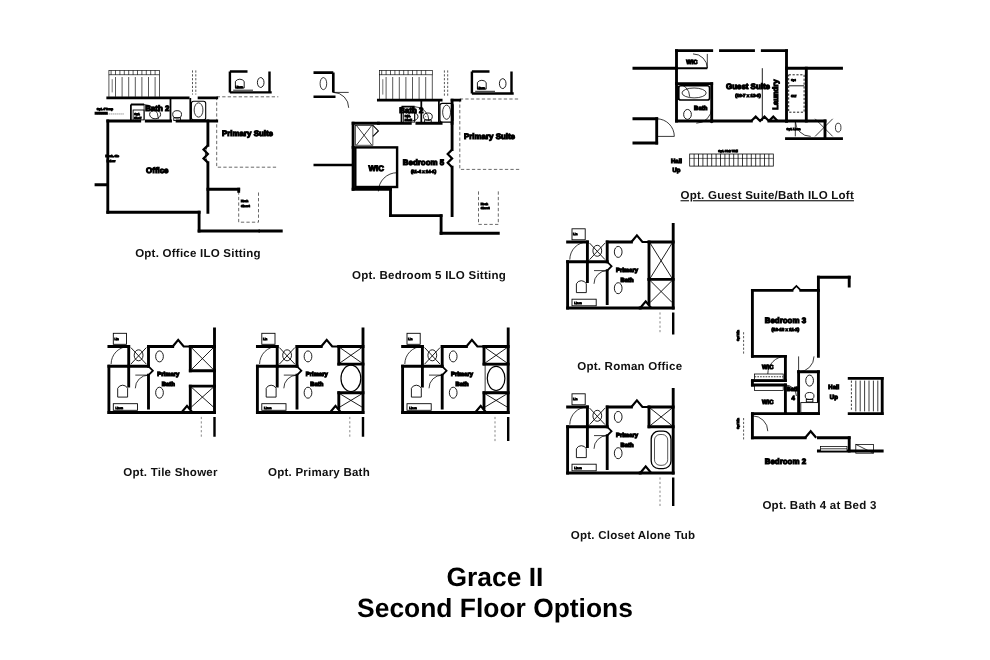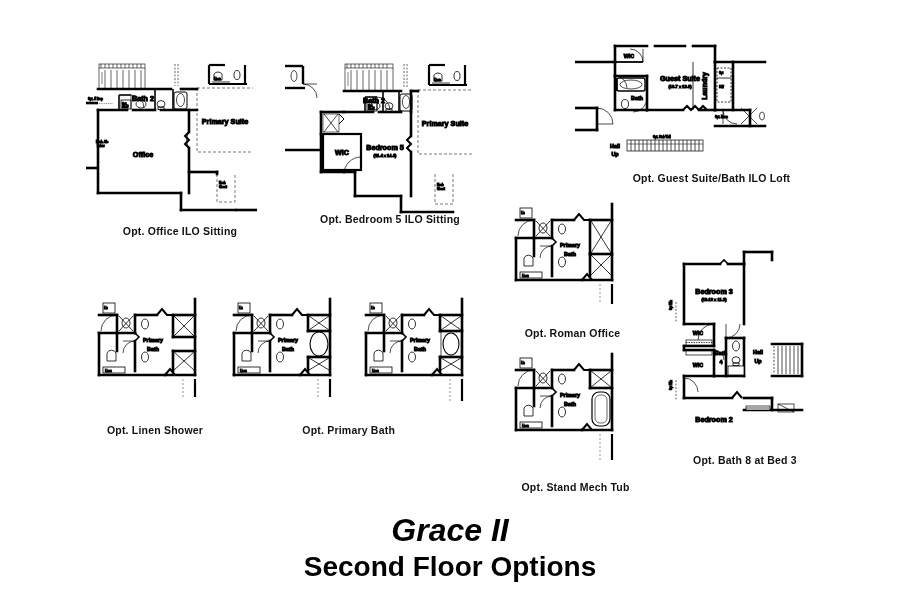--- a/index.html
+++ b/index.html
@@ -38,22 +38,22 @@
   .sheet-title {
     position: absolute;
     left: 0;
     width: 900px;
     text-align: center;
     font-family: "Liberation Sans", sans-serif;
     font-weight: bold;
     color: #000000;
     line-height: 1.18;
   }
-  .sheet-title .line1 { font-size: 32px; display: block; font-style: italic; }
-  .sheet-title .line2 { font-size: 28px; display: block; }
+  .sheet-title .line1 { font-size: 24px; display: block; }
+  .sheet-title .line2 { font-size: 24px; display: block; }
 
   
   svg text {
     font-family: "Liberation Sans", sans-serif;
     fill: #000000;
   }
   .rm { font-size: 7.2px; font-weight: bold; }
   .rm-sm { font-size: 5.4px; font-weight: bold; }
   .rm-xs { font-size: 4px; font-weight: bold; }
   .rm-tiny { font-size: 2.6px; font-weight: bold; }
@@ -329,21 +329,21 @@
         </g>
 
         <text class="rm" x="91" y="41" text-anchor="middle">Bath 2</text>
         <text class="rm" x="59" y="93" text-anchor="middle">WIC</text>
         <text class="rm" x="102" y="88" text-anchor="middle">Bedroom 5</text>
         <text class="rm-xs" x="102" y="95" text-anchor="middle">(11-4 x 14-1)</text>
         <text class="rm" x="162" y="64" text-anchor="middle">Primary Suite</text>
       </g>
     </svg>
   </div>
-  <div class="caption" style="left:270px; top:213px; width:240px;">Opt. Bedroom 5 ILO Sitting</div>
+  <div class="caption" style="left:270px; top:245px; width:240px;">Opt. Bedroom 5 ILO Sitting</div>
 
   <div class="plan" style="left:575px; top:38px;text-align:center;">
     <svg width="195" height="135" viewBox="0 0 195 135">
       <g stroke="#000" fill="none">
 
         <g stroke="#000" stroke-width="2.6" stroke-linecap="square">
           <line x1="40" y1="8" x2="72" y2="8"></line>
           <line x1="80" y1="8" x2="110" y2="8"></line>
           <line x1="118" y1="8" x2="140" y2="8"></line>
           <line x1="40" y1="8" x2="40" y2="24"></line>
@@ -446,21 +446,21 @@
         <text class="rm-sm" x="54" y="20" text-anchor="middle">WIC</text>
         <text class="rm" x="105" y="43" text-anchor="middle">Guest Suite</text>
         <text class="rm-xs" x="105" y="50" text-anchor="middle">(10-7 x 13-6)</text>
         <text class="rm-sm" x="62" y="62" text-anchor="middle">Bath</text>
         <text class="vertical-label" x="132" y="48" text-anchor="middle" transform="rotate(-90 132 48)">Laundry</text>
         <text class="rm-sm" x="40" y="110" text-anchor="middle">Hall</text>
         <text class="rm-sm" x="40" y="118" text-anchor="middle">Up</text>
       </g>
     </svg>
   </div>
-  <div class="caption" style="left:579px; top:172px; width:265px;">Opt. Guest Suite/Bath ILO Loft</div>
+  <div class="caption" style="left:565px; top:172px; width:265px;text-decoration:underline;">Opt. Guest Suite/Bath ILO Loft</div>
 
   <div class="plan" style="left:95px; top:293px;">
     <svg width="120" height="110" viewBox="0 0 120 110">
       <g stroke="#000" fill="none">
         <g stroke="#000" stroke-width="2.6" stroke-linecap="square">
           <line x1="4" y1="22" x2="22" y2="22"></line>
           <line x1="40" y1="22" x2="62" y2="22"></line>
           <line x1="78" y1="22" x2="100" y2="22"></line>
           <line x1="100" y1="6" x2="100" y2="82"></line>
           <line x1="22" y1="22" x2="22" y2="40"></line>
@@ -514,21 +514,21 @@
           <path d="M62 22 l5 -6 l5 6 l6 0" fill="none"></path>
           <path d="M70 82 l5 -6 l5 6" fill="none"></path>
           <path d="M40 40 l4 4 l-4 4" fill="none" stroke-width="1.6"></path>
         </g>
 
         <text class="rm-sm" x="58" y="49" text-anchor="middle">Primary</text>
         <text class="rm-sm" x="58" y="58" text-anchor="middle">Bath</text>
       </g>
     </svg>
   </div>
-  <div class="caption" style="left:50px; top:424px; width:210px;">Opt. Linen Shower</div>
+  <div class="caption" style="left:50px; top:424px; width:210px;">Opt. Tile Shower</div>
 
   <div class="plan" style="left:230px; top:293px;">
     <svg width="120" height="110" viewBox="0 0 120 110">
       <g stroke="#000" fill="none">
         <g stroke="#000" stroke-width="2.6" stroke-linecap="square">
           <line x1="4" y1="22" x2="22" y2="22"></line>
           <line x1="40" y1="22" x2="62" y2="22"></line>
           <line x1="78" y1="22" x2="100" y2="22"></line>
           <line x1="100" y1="6" x2="100" y2="82"></line>
           <line x1="22" y1="22" x2="22" y2="40"></line>
@@ -582,21 +582,21 @@
         <g stroke="#000" stroke-width="2">
           <path d="M62 22 l5 -6 l5 6 l6 0" fill="none"></path>
           <path d="M70 82 l5 -6 l5 6" fill="none"></path>
           <path d="M40 40 l4 4 l-4 4" fill="none" stroke-width="1.6"></path>
         </g>
         <text class="rm-sm" x="58" y="49" text-anchor="middle">Primary</text>
         <text class="rm-sm" x="58" y="58" text-anchor="middle">Bath</text>
       </g>
     </svg>
   </div>
-  <div class="caption" style="left:185px; top:424px; width:210px;text-align:right;">Opt. Primary Bath</div>
+  <div class="caption" style="left:185px; top:424px; width:210px;">Opt. Primary Bath</div>
 
   <div class="plan" style="left:362px; top:293px;">
     <svg width="120" height="115" viewBox="0 0 120 115">
       <g stroke="#000" fill="none">
         <g stroke="#000" stroke-width="2.6" stroke-linecap="square">
           <line x1="4" y1="22" x2="22" y2="22"></line>
           <line x1="40" y1="22" x2="62" y2="22"></line>
           <line x1="78" y1="22" x2="100" y2="22"></line>
           <line x1="100" y1="6" x2="100" y2="82"></line>
           <line x1="22" y1="22" x2="22" y2="40"></line>
@@ -774,21 +774,21 @@
         <g stroke="#000" stroke-width="2">
           <path d="M62 22 l5 -6 l5 6 l6 0" fill="none"></path>
           <path d="M70 82 l5 -6 l5 6" fill="none"></path>
           <path d="M40 40 l4 4 l-4 4" fill="none" stroke-width="1.6"></path>
         </g>
         <text class="rm-sm" x="58" y="49" text-anchor="middle">Primary</text>
         <text class="rm-sm" x="58" y="58" text-anchor="middle">Bath</text>
       </g>
     </svg>
   </div>
-  <div class="caption" style="left:468px; top:481px; width:215px;">Opt. Stand Mech Tub</div>
+  <div class="caption" style="left:468px; top:481px; width:215px;">Opt. Closet Alone Tub</div>
 
   <div class="plan" style="left:662px; top:250px;">
     <svg width="175" height="190" viewBox="0 0 175 190">
       <g stroke="#000" fill="none">
         <g stroke="#000" stroke-width="2.6" stroke-linecap="square">
 
           <line x1="82" y1="2" x2="110" y2="2"></line>
           <line x1="82" y1="2" x2="82" y2="14"></line>
           <line x1="22" y1="14" x2="58" y2="14"></line>
           <line x1="66" y1="14" x2="82" y2="14"></line>
@@ -878,20 +878,20 @@
         <text class="rm-sm" x="36" y="85" text-anchor="middle">WIC</text>
         <text class="rm-sm" x="36" y="117" text-anchor="middle">WIC</text>
         <text class="rm-sm" x="59" y="105" text-anchor="middle">Bath</text>
         <text class="rm-sm" x="59" y="114" text-anchor="middle">4</text>
         <text class="rm-sm" x="96" y="104" text-anchor="middle">Hall</text>
         <text class="rm-sm" x="96" y="113" text-anchor="middle">Up</text>
         <text class="rm" x="52" y="172" text-anchor="middle">Bedroom 2</text>
       </g>
     </svg>
   </div>
-  <div class="caption" style="left:645px; top:454px; width:200px;">Opt. Bath 8 at Bed 3</div>
+  <div class="caption" style="left:645px; top:454px; width:200px;">Opt. Bath 4 at Bed 3</div>
 
   <div class="sheet-title" style="top:512px;">
     <span class="line1">Grace II</span>
     <span class="line2">Second Floor Options</span>
   </div>
 
 </div>
 
 </body></html>

